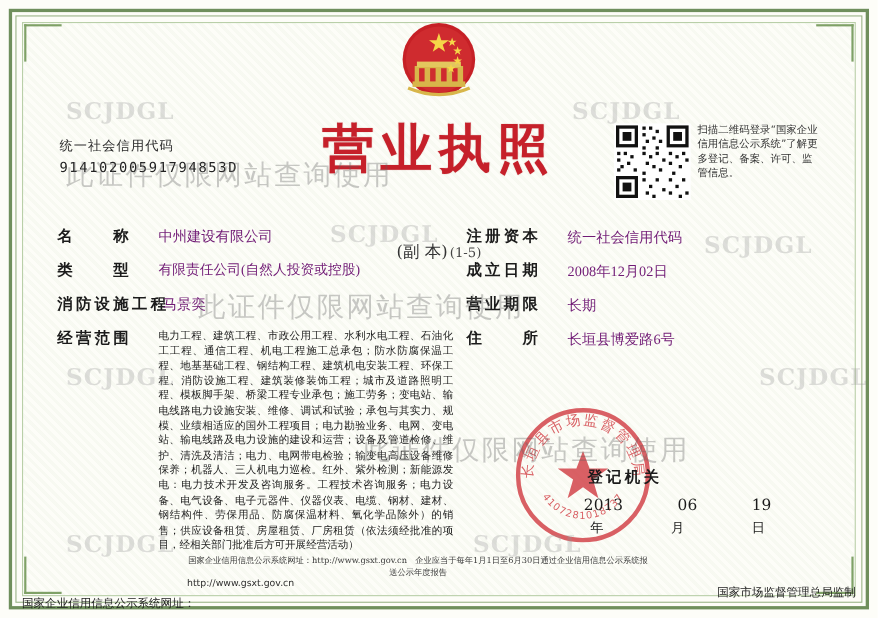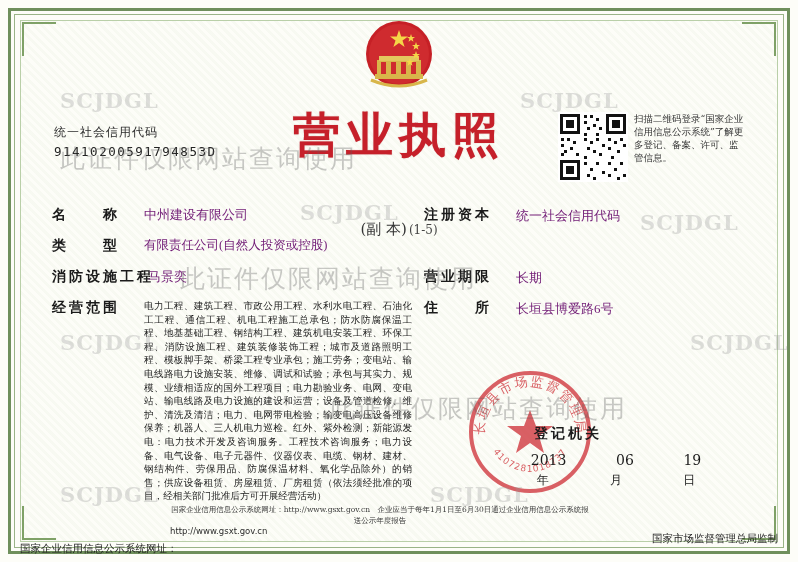--- a/index.html
+++ b/index.html
@@ -417,20 +417,24 @@
         <div class="flabel">注册资本</div>
         <div class="fvalue">统一社会信用代码</div>
       </div>
     </div>
 
     <div class="row">
       <div class="col-left">
         <div class="flabel">类　　型</div>
         <div class="fvalue small">有限责任公司(自然人投资或控股)</div>
       </div>
+      <div class="col-right">
+        <div class="flabel">成立日期</div>
+        <div class="fvalue">2008年12月02日</div>
+      </div>
     </div>
 
     <div class="row">
       <div class="col-left">
         <div class="flabel wide">消防设施工程</div>
         <div class="fvalue">马景奕</div>
       </div>
       <div class="col-right">
         <div class="flabel">营业期限</div>
         <div class="fvalue">长期</div>

